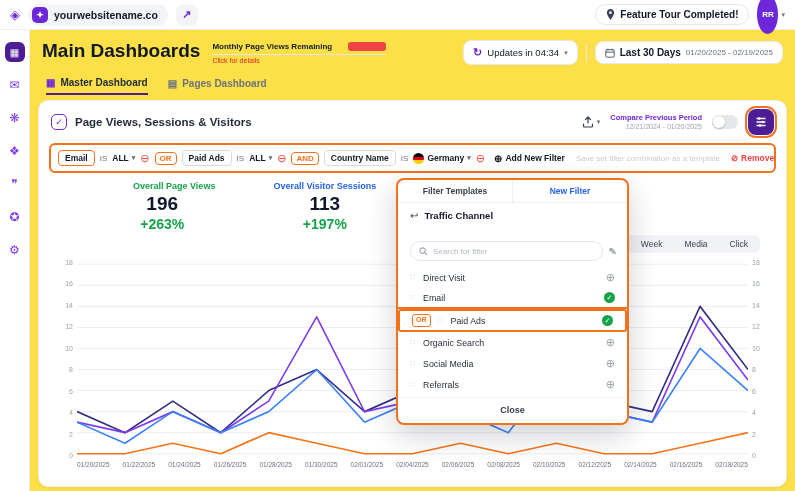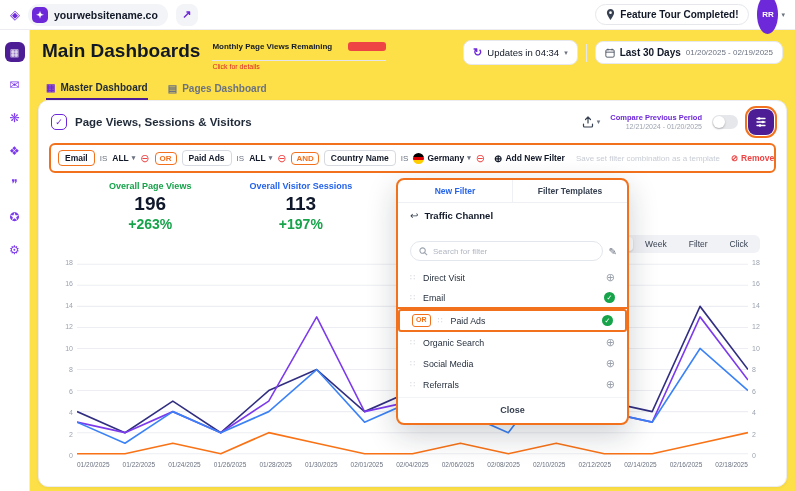--- a/index.html
+++ b/index.html
@@ -20,21 +20,21 @@
   
   .sidebar { position:fixed; left:0; top:30px; bottom:0; width:30px; background:#fff; border-right:1px solid #ececf1; display:flex; flex-direction:column; align-items:center; padding-top:12px; gap:13px; z-index:55; }
   .side-item { width:20px; height:20px; display:flex; align-items:center; justify-content:center; color:#7c3aed; font-size:12px; cursor:pointer; }
   .side-item.active { background:var(--sidebar-active); border-radius:6px; color:#fff; font-size:10px; }
 
   
   .main { position:absolute; left:30px; top:30px; right:0; bottom:0; background:#fde047; }
   .header-row { display:flex; align-items:flex-start; padding:10px 12px 0 12px; gap:12px; }
   .page-title { font-size:19px; font-weight:bold; color:#111827; }
   .monthly { display:flex; flex-direction:column; margin-top:2px; }
-  .m-top { display:flex; align-items:center; gap:16px; border-bottom:1px solid #e4e5ec; padding-bottom:9px; }
+  .m-top { display:flex; align-items:center; gap:16px; border-bottom:1px solid #e4e5ec; padding-bottom:3px; }
   .m-label { font-size:8px; font-weight:bold; }
   .red-bar { width:38px; height:9px; background:var(--red); border-radius:3px; }
   .m-link { font-size:7px; color:#dc2626; margin-top:2px; cursor:pointer; }
   .hdr-right { margin-left:auto; display:flex; align-items:center; gap:8px; }
   .pill { background:#fff; border:1px solid #e7e8ee; border-radius:8px; padding:5px 9px; display:flex; align-items:center; gap:5px; font-size:9.5px; cursor:pointer; }
   .refresh-ico { color:var(--primary); font-size:11px; font-weight:bold; }
   .range-bold { font-weight:bold; font-size:10px; }
   .range-dates { font-size:8px; color:#6b7280; }
   .vdiv { width:1px; height:18px; background:#e5e7eb; }
 
@@ -277,41 +277,41 @@
         </span>
       <span class="save-tpl">Save set filter combination as a template</span>
       <span class="remove-all">
           <span>⊘</span>
           <span>Remove All Filters</span>
         </span>
     </div>
 
     <div class="stats">
       <div class="stat">
-        <div class="stat-label" style="color: rgb(22, 163, 74);">Overall Page Views</div>
+        <div class="stat-label" style="color: rgb(22, 163, 74); margin-left: 24px;">Overall Page Views</div>
         <div class="stat-value">196</div>
         <div class="stat-delta">+263%</div>
       </div>
       <div class="stat">
         <div class="stat-label" style="color: rgb(37, 99, 235);">Overall Visitor Sessions</div>
         <div class="stat-value">113</div>
         <div class="stat-delta">+197%</div>
       </div>
       <div class="stat">
         <div class="stat-label" style="color: rgb(124, 58, 237);">New Visitors</div>
         <div class="stat-value">113</div>
         <div class="stat-delta">+197%</div>
       </div>
     </div>
 
     <div class="range-row">
       <div class="seg">
         <span class="active">Day</span>
         <span>Week</span>
-        <span>Filter</span>
+        <span>Media</span>
         <span>Click</span>
       </div>
     </div>
 
     <div class="chart-area">
       <div class="chart-flex">
         <div class="yaxis left" id="y-left">
             <span>18</span>
             <span>16</span>
             <span>14</span>
@@ -370,22 +370,22 @@
           <span>02/14/2025</span>
           <span>02/16/2025</span>
           <span>02/18/2025</span>
         </div>
     </div>
   </section>
 </div>
 
 <div class="popup">
   <div class="popup-tabs">
+    <span class="ptab">Filter Templates</span>
     <span class="ptab active">New Filter</span>
-    <span class="ptab">Filter Templates</span>
   </div>
   <div class="popup-head">
     <span class="back-ico">↩</span>
     <span class="popup-title">Traffic Channel</span>
   </div>
   <div class="popup-search">
     <div class="search-box">
       <svg width="9" height="9" viewBox="0 0 10 10">
           <circle cx="4" cy="4" r="3" fill="none" stroke="#9ca3af" stroke-width="1.2"></circle>
           <line x1="6.3" y1="6.3" x2="9" y2="9" stroke="#9ca3af" stroke-width="1.2"></line>

